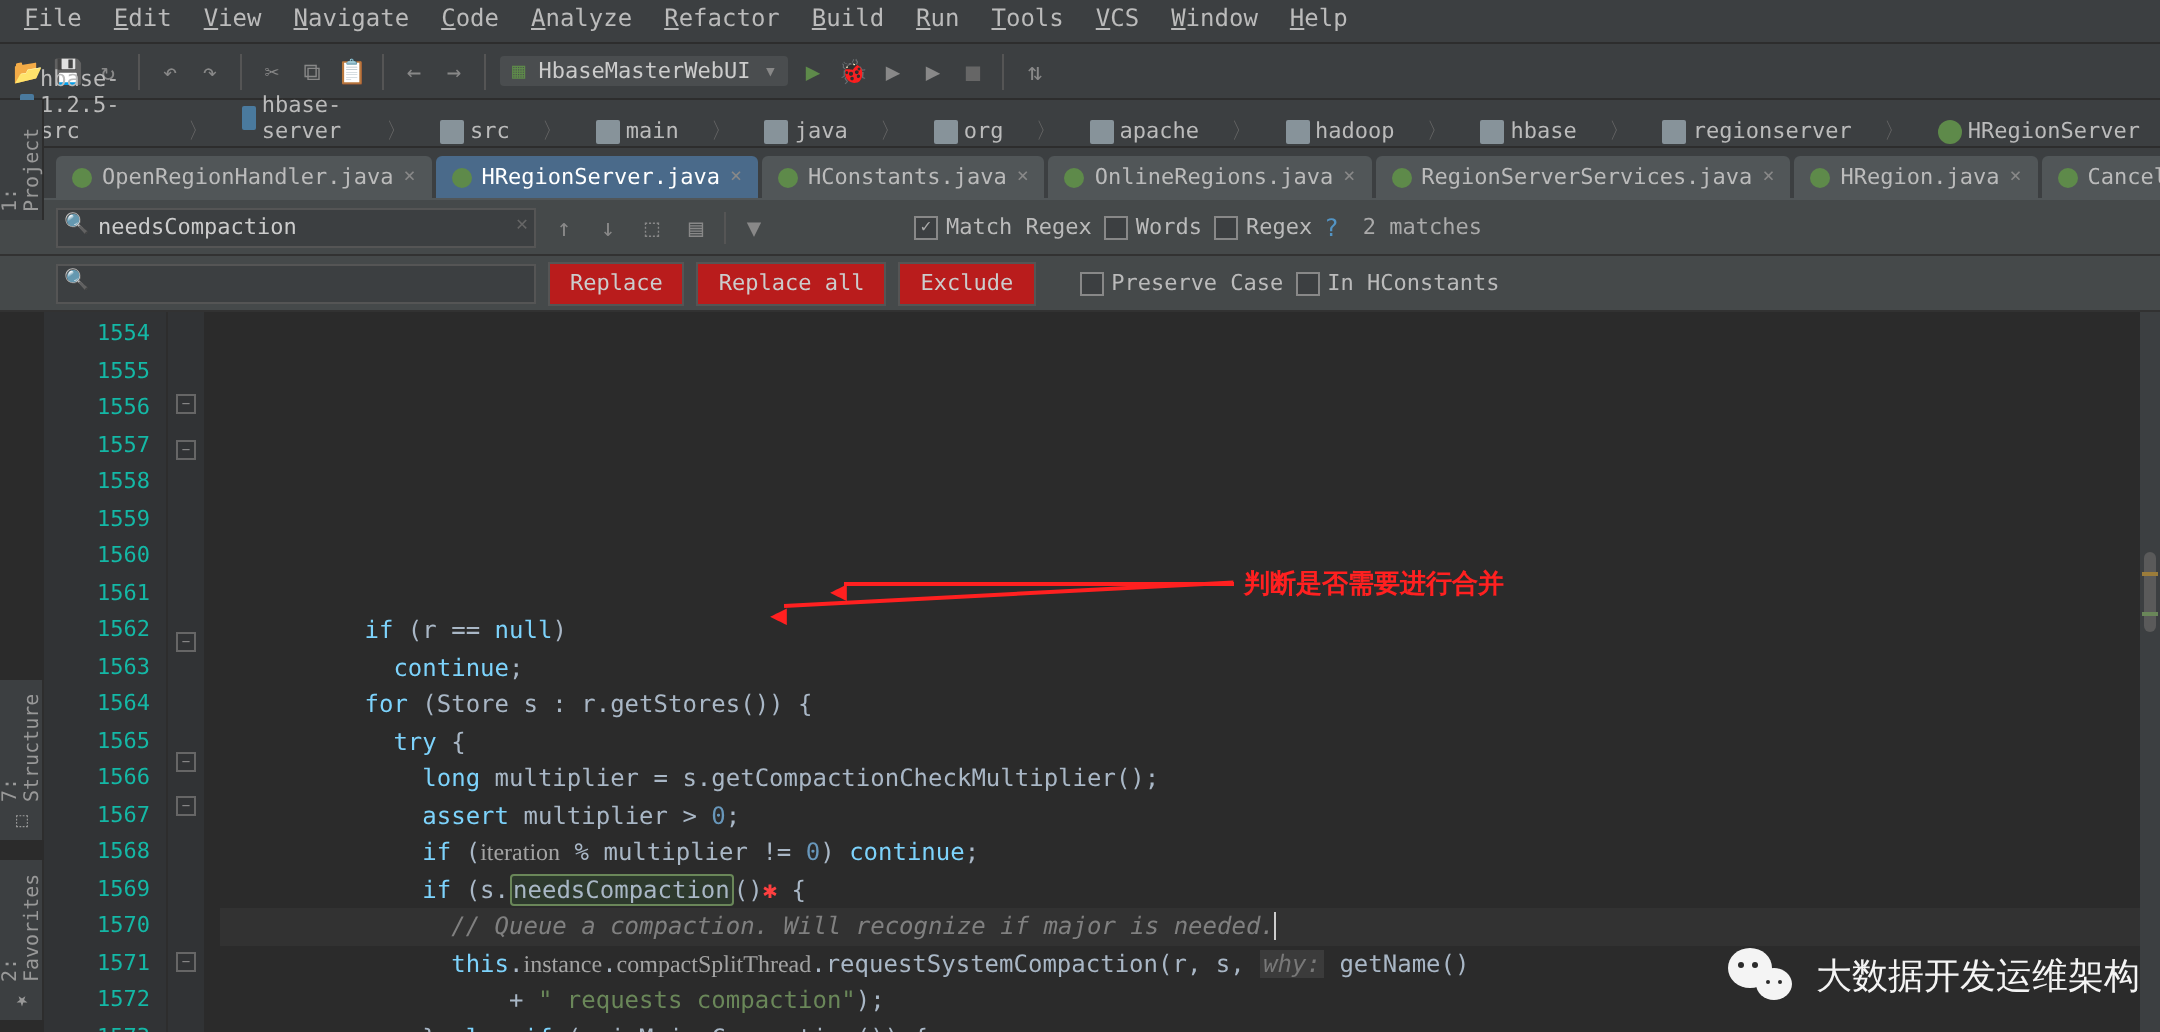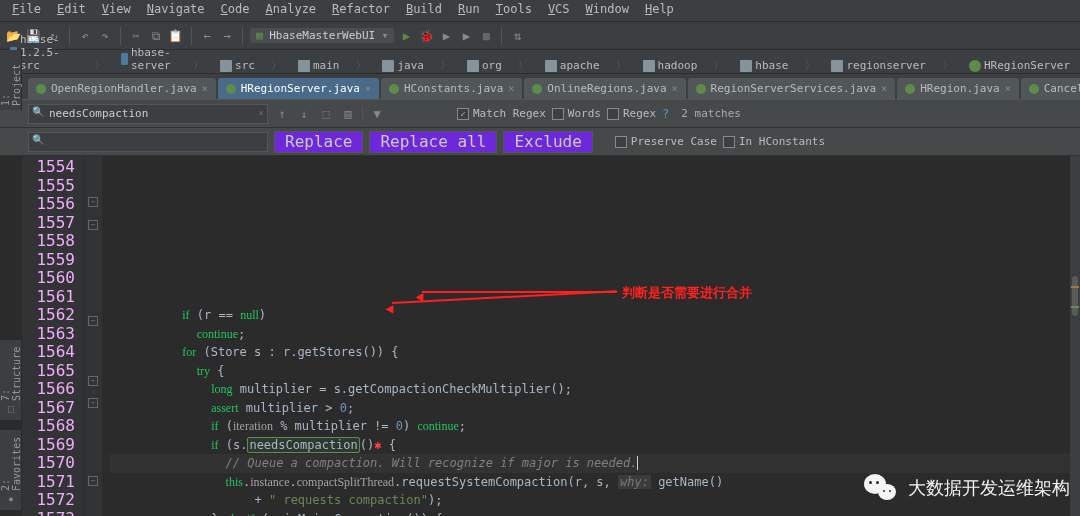--- a/index.html
+++ b/index.html
@@ -22,45 +22,45 @@
   .class-icon { width: 12px; height: 12px; border-radius: 50%; background: #5e8a4a; display: inline-block; }
   
   .tabs { background: #3c3f41; height: 26px; display: flex; align-items: flex-end; padding: 0 6px 0 28px; gap: 2px; border-bottom: 1px solid #515658; }
   .tab { padding: 4px 8px; background: #515658; color: #bbb; font-size: 11px; display: flex; align-items: center; gap: 5px; border-top-left-radius: 3px; border-top-right-radius: 3px; }
   .tab.active { background: #4a6a8a; color: #fff; }
   .tab-close { color: #888; font-size: 10px; }
   .file-dot { width: 10px; height: 10px; border-radius: 50%; background: #5e8a4a; }
   
   .find-bar { background: #45494a; height: 28px; display: flex; align-items: center; padding: 0 6px 0 28px; gap: 6px; border-bottom: 1px solid #323232; }
   .find-input { background: #3c3f41; border: 1px solid #555; color: #ccc; padding: 2px 6px 2px 20px; width: 240px; font-size: 11px; height: 20px; }
-  .find-btn { background: #6d28d9; border: 1px solid #555; color: #ccc; padding: 2px 10px; font-size: 16px; height: 22px; display:flex; align-items:center;text-align:right; }
+  .find-btn { background: #b91c1c; border: 1px solid #555; color: #ccc; padding: 2px 10px; font-size: 11px; height: 22px; display:flex; align-items:center;text-align:right; }
   .chk { display: flex; align-items: center; gap: 4px; color: #bbb; font-size: 11px; }
   .chkbox { width: 12px; height: 12px; border: 1px solid #888; display: inline-flex; align-items: center; justify-content: center; background: #3c3f41; }
   .chkbox.checked::after { content: "✓"; color: #aaa; font-size: 9px; }
   .matches { color: #aaa; font-size: 11px; margin-left:6px; }
   
   .replace-bar { background: #45494a; height: 28px; display: flex; align-items: center; padding: 0 6px 0 28px; gap: 6px; border-bottom: 1px solid #323232; }
   
   .editor-wrap { display: flex; position: absolute; top: 156px; bottom: 0; left: 0; right: 0; }
   .side-tool { position: absolute; left: 0; width: 22px; background: #3c3f41; display: flex; flex-direction: column; align-items: center; border-right: 1px solid #2d2d2d; }
   .side-tool.left-top { top: 50px; height: 60px; }
   .side-tool.left-mid { top: 340px; height: 80px; }
   .side-tool.left-bot { top: 430px; height: 80px; }
   .side-label { writing-mode: vertical-rl; transform: rotate(180deg); font-size: 10px; color: #999; padding: 4px 0; display:flex; align-items:center; gap:4px; }
   
-  .gutter { width: 62px; background: #313335; color: #f0abfc; text-align: right; padding-right: 8px; line-height: 18.5px; font-family: Consolas, monospace; font-size: 16px; padding-top: 2px; flex-shrink:0; border-right: 1px solid #2d2d2d; }
+  .gutter { width: 62px; background: #313335; color: #14b8a6; text-align: right; padding-right: 8px; line-height: 18.5px; font-family: Consolas, monospace; font-size: 11px; padding-top: 2px; flex-shrink:0; border-right: 1px solid #2d2d2d; }
   .gutter .ln { height: 18.5px; position: relative; }
   .fold-col { width: 18px; background: #313335; flex-shrink:0; }
   .fold-mark { width: 10px; height: 10px; border: 1px solid #666; margin: 4px auto; font-size: 7px; text-align: center; line-height: 8px; color: #888; }
   
   .code { flex: 1; line-height: 18.5px; font-family: Consolas, monospace; font-size: 12px; padding: 2px 0 0 8px; white-space: pre; overflow: hidden; position: relative; }
   .code-line { height: 18.5px; }
   .code-line.current { background: #323232; }
   
-  .kw { color: #22c55e; font-family: Liberation Serif, serif; }
+  .kw { color: #7dd3fc; }
   .str { color: #6a8759; }
   .num { color: #6897bb; }
   .cm { color: #808080; font-style: italic; }
   .fld { color: #a3a3a3; font-family: Liberation Serif, serif; }
   .hint { color: #787878; font-style: italic; background: #3b3b3b; padding: 0 2px; }
   .hl-box { border: 1px solid #6a8759; background: rgba(50,90,50,0.3); border-radius: 2px; padding: 0 1px; }
   .red-x { color: #ff4040; font-weight: bold; }
   .caret { border-right: 1px solid #ccc; }
   .arrow-line { position: absolute; background: #ff2020; height: 1.5px; transform-origin: left center; }
   .annotation { position: absolute; color: #ff2020; font-size: 13px; font-weight: bold; }

